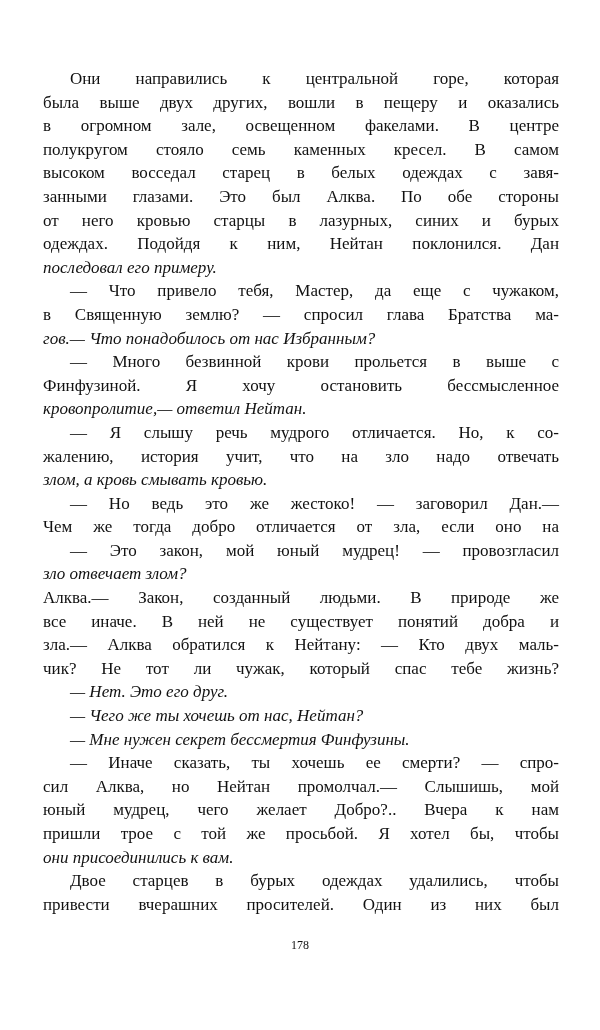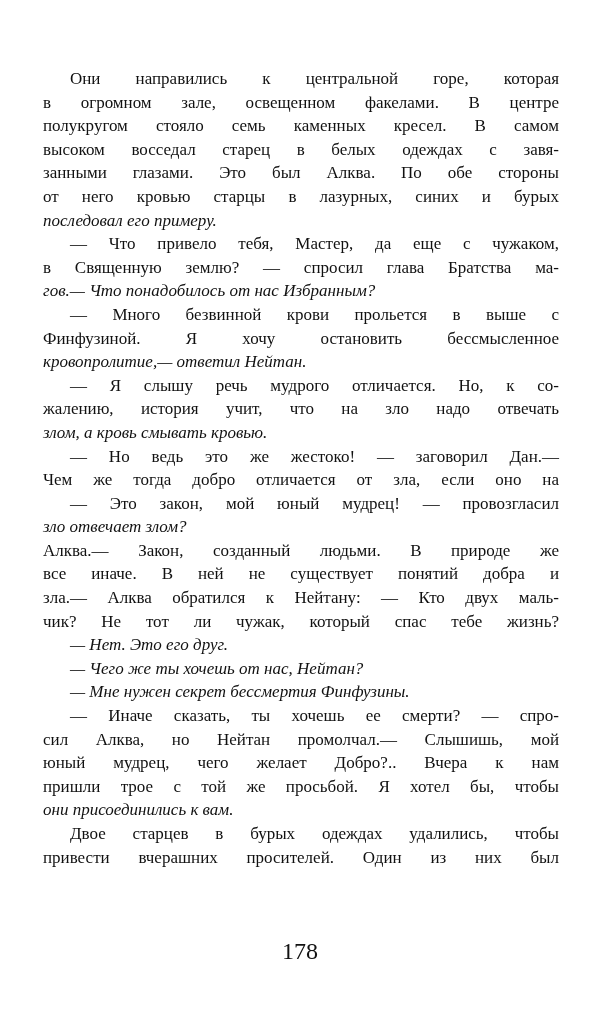--- a/index.html
+++ b/index.html
@@ -10,33 +10,35 @@
     font-size: 17px; line-height: 23.6px; color: #111111;
   }
   .line {
     display: block; height: 23.6px; white-space: nowrap;
     text-align: justify; text-align-last: justify;
   }
   .line.last { text-align-last: left; font-style: italic; }
   .line.indent { padding-left: 27px; }
   .page-number {
     position: absolute; top: 938px; left: 0; width: 600px; text-align: center;
-    font-family: "Liberation Serif", "DejaVu Serif", serif; font-size: 24px; color: #111111;
+    font-family: "Liberation Serif", "DejaVu Serif", serif; font-size: 12px; color: #111111;
   }
 </style>
 </head>
 <body>
 
 <div class="page" id="page">
     <span class="line indent">Они направились к центральной горе, которая</span>
+    <span class="line">была выше двух других, вошли в пещеру и оказались</span>
     <span class="line">в огромном зале, освещенном факелами. В центре</span>
     <span class="line">полукругом стояло семь каменных кресел. В самом</span>
     <span class="line">высоком восседал старец в белых одеждах с завя-</span>
     <span class="line">занными глазами. Это был Алква. По обе стороны</span>
     <span class="line">от него кровью старцы в лазурных, синих и бурых</span>
+    <span class="line">одеждах. Подойдя к ним, Нейтан поклонился. Дан</span>
     <span class="line last">последовал его примеру.</span>
     <span class="line indent">— Что привело тебя, Мастер, да еще с чужаком,</span>
     <span class="line">в Священную землю? — спросил глава Братства ма-</span>
     <span class="line last">гов.— Что понадобилось от нас Избранным?</span>
     <span class="line indent">— Много безвинной крови прольется в выше с</span>
     <span class="line">Финфузиной. Я хочу остановить бессмысленное</span>
     <span class="line last">кровопролитие,— ответил Нейтан.</span>
     <span class="line indent">— Я слышу речь мудрого отличается. Но, к со-</span>
     <span class="line">жалению, история учит, что на зло надо отвечать</span>
     <span class="line last">злом, а кровь смывать кровью.</span>

